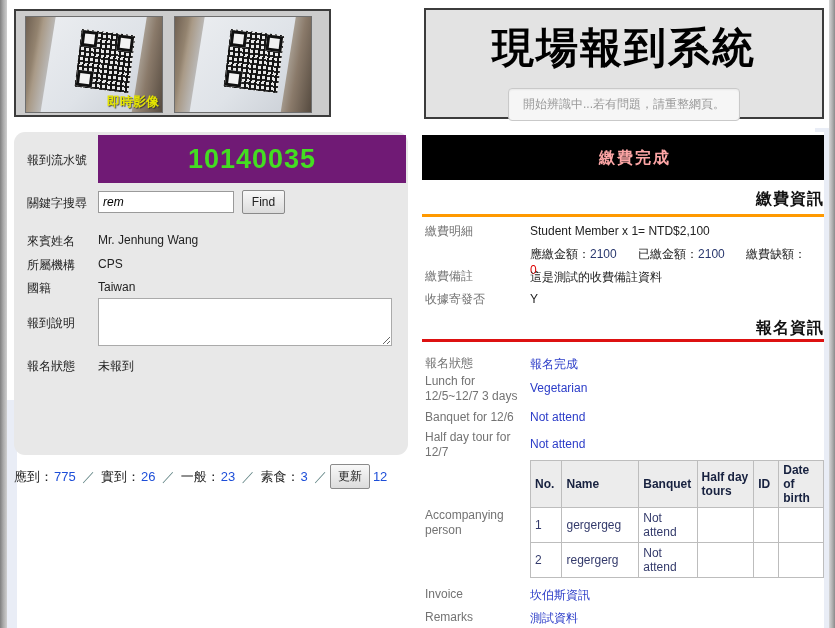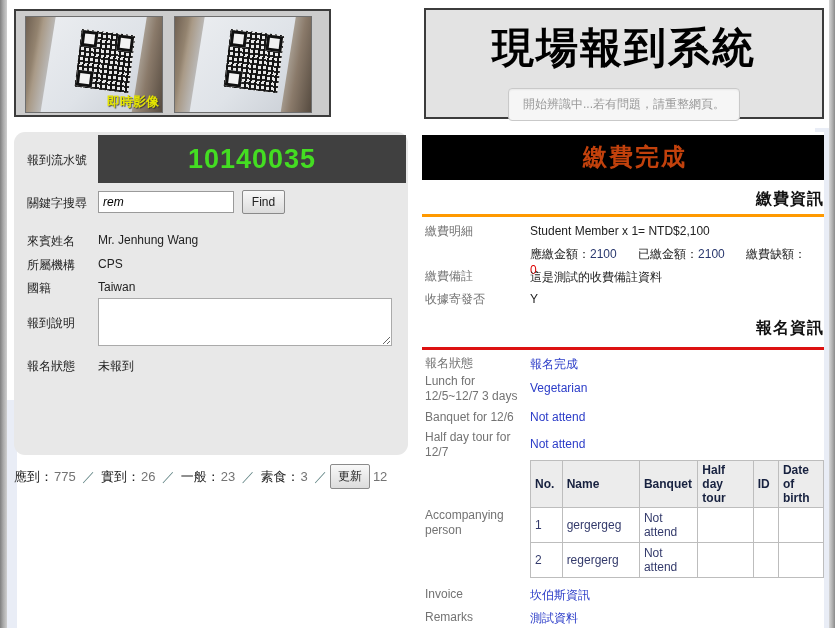--- a/index.html
+++ b/index.html
@@ -40,53 +40,53 @@
     background:#e3e3e3;box-sizing:border-box;text-align:center;}
   .app-title{margin-top:10px;font-size:42px;font-weight:bold;color:#000;letter-spacing:2px;}
   .status-msg{display:inline-block;margin-top:12px;padding:7px 14px;min-width:180px;
     background:#f6f6f6;border:1px solid #c9c9c9;border-radius:4px;color:#9a9a9a;
     font-size:12px;box-shadow:inset 0 1px 2px rgba(0,0,0,.06);}
 
   
   .checkin-panel{left:14px;top:132px;width:394px;height:323px;background:#e8e8e8;
     border-radius:11px;}
   .lbl{position:absolute;left:13px;color:#222;font-size:12px;}
-  .serial-box{position:absolute;left:84px;top:3px;width:308px;height:48px;background:#404040;
+  .serial-box{position:absolute;left:84px;top:3px;width:308px;height:48px;background:#701a75;
     text-align:center;line-height:48px;}
   .serial-num{color:#44dd22;font-size:27px;font-weight:bold;letter-spacing:1px;
     font-family:"Liberation Sans","DejaVu Sans",sans-serif;}
   .search-input{position:absolute;left:84px;top:59px;width:126px;height:18px;
     border:1px solid #9a9a9a;font-size:12px;padding:1px 4px;background:#fff;font-style:italic;}
   .btn{background:linear-gradient(#f8f8f8,#dcdcdc);border:1px solid #8a8a8a;
     border-radius:2px;font-size:12px;color:#222;cursor:pointer;
     font-family:"Liberation Sans","DejaVu Sans",sans-serif;}
   .find-btn{position:absolute;left:228px;top:58px;width:43px;height:24px;}
   .val{position:absolute;left:84px;color:#222;}
   .note-area{position:absolute;left:84px;top:166px;width:288px;height:42px;
     border:1px solid #aaa;background:#fff;resize:both;font-family:inherit;}
   .big-btn{position:absolute;top:254px;width:122px;height:38px;font-size:13px;}
   .checkin-btn{left:70px;} .cancel-btn{left:212px;}
 
   
   .stats{left:14px;top:468px;width:400px;font-size:13px;color:#222;}
-  .stats .sv{color:#737373;margin:0 1px;}
+  .stats .sv{color:#1d4ed8;margin:0 1px;}
   .stats .sep{color:#5c8080;margin:0 2px;}
   .refresh-btn{position:absolute;left:316px;top:-4px;width:40px;height:25px;}
 
   
   .info-panel{left:422px;top:132px;width:402px;height:496px;background:#fff;}
   .pay-banner{position:absolute;left:0;top:3px;width:402px;height:45px;background:#000;
     text-align:center;line-height:45px;}
-  .pay-banner span{color:#c2410c;font-size:24px;font-weight:bold;
+  .pay-banner span{color:#fca5a5;font-size:16px;font-weight:bold;
     font-family:"Liberation Serif","DejaVu Serif",serif;letter-spacing:2px;margin-left:24px;}
   .sec-head{position:absolute;left:0;width:402px;text-align:right;font-weight:bold;
     font-size:16px;color:#111;font-family:"Liberation Serif","DejaVu Serif",serif;
     letter-spacing:1px;}
   .sec-head.pay{top:57px;border-bottom:3px solid #ff9900;padding-bottom:4px;}
-  .sec-head.reg{top:186px;border-bottom:3px solid #dd1111;padding-bottom:8px;}
+  .sec-head.reg{top:186px;border-bottom:3px solid #dd1111;padding-bottom:0;}
   .irow-lbl{position:absolute;left:3px;width:103px;color:#737373;line-height:15px;}
   .irow-val{position:absolute;left:108px;color:#222;}
   .navy{color:#29386e;} .red{color:#dd0000;}
   .amt-group{margin-right:18px;}
   .link{color:#2b3cc8;cursor:pointer;}
 
   
   .acc-table{position:absolute;left:108px;top:328px;border-collapse:collapse;}
   .acc-table th,.acc-table td{border:1px solid #bdbdbd;font-size:12px;padding:2px 4px;
     text-align:left;vertical-align:middle;}
@@ -201,21 +201,21 @@
   <div class="irow-val link" style="top:305px;">Not attend</div>
 
   <div class="irow-lbl" style="top:376px;">Accompanying person</div>
 
   <table class="acc-table">
     <thead>
       <tr>
         <th class="c-no">No.</th>
         <th class="c-name">Name</th>
         <th class="c-banq">Banquet</th>
-        <th class="c-half">Half day tour</th>
+        <th class="c-half">Half day tours</th>
         <th class="c-id">ID</th>
         <th class="c-dob">Date of birth</th>
       </tr>
     </thead>
     <tbody>
       <tr>
         <td>1</td>
         <td>gergergeg</td>
         <td>Not attend</td>
         <td></td>

